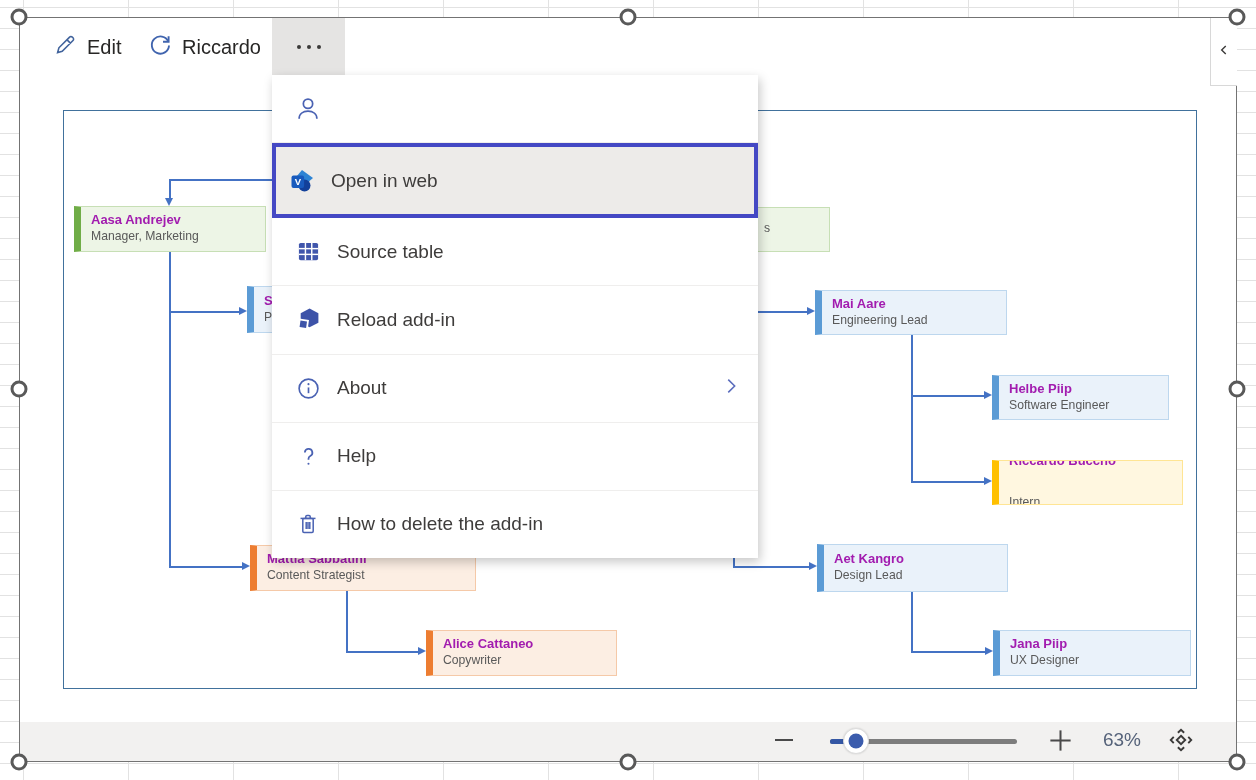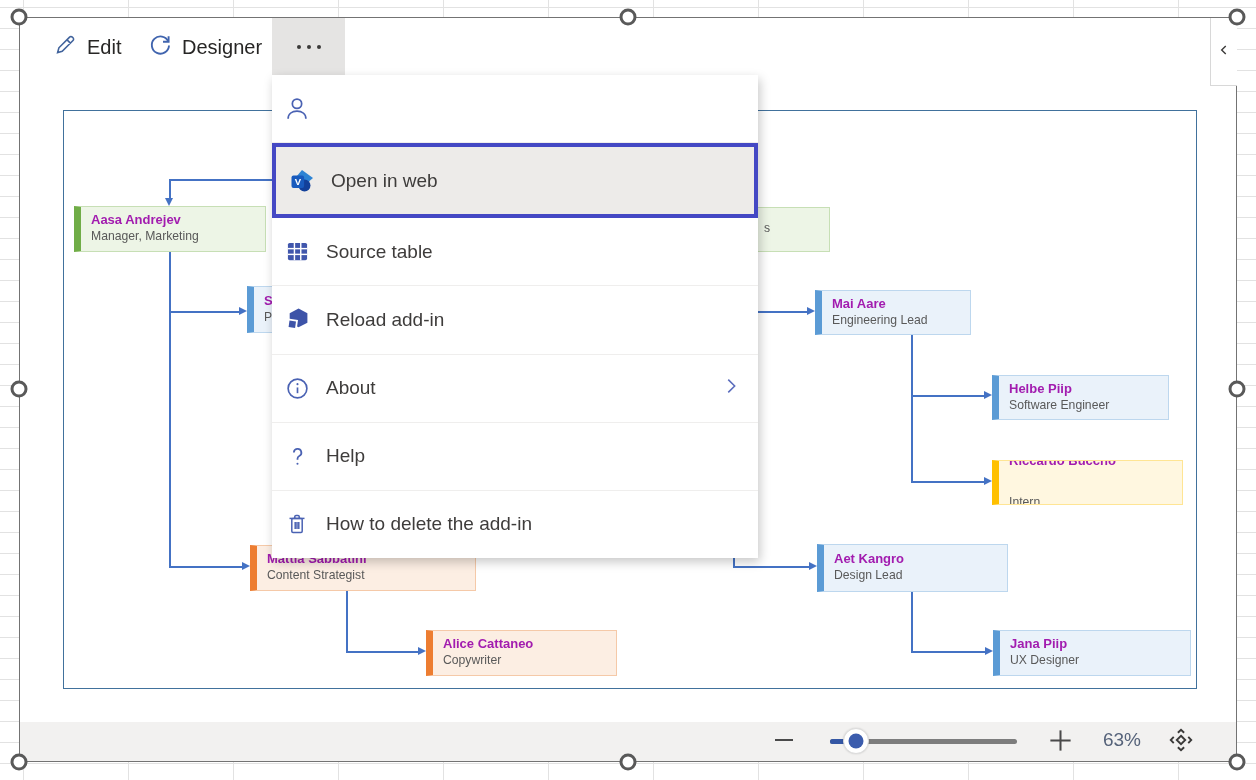--- a/index.html
+++ b/index.html
@@ -31,21 +31,21 @@
   .node.green {background:#EDF5E6;border-color:#C7DFB5;border-left:7px solid #70AD47;}
   .node.blue  {background:#EAF2FA;border-color:#BDD7EE;border-left:7px solid #5B9BD5;}
   .node.orange{background:#FCEEE3;border-color:#F5C9A8;border-left:7px solid #ED7D31;}
   .node.yellow{background:#FFF7E0;border-color:#FFE594;border-left:7px solid #FFC000;gap:25px;}
   .cl{position:absolute;background:#4472C4;}
   .ar-r{position:absolute;width:0;height:0;border-left:8px solid #4472C4;border-top:4.5px solid transparent;border-bottom:4.5px solid transparent;}
   .ar-d{position:absolute;width:0;height:0;border-top:8px solid #4472C4;border-left:4.5px solid transparent;border-right:4.5px solid transparent;}
   
   .menu{left:272px;top:75px;width:486px;height:483px;background:#fff;z-index:40;
         box-shadow:2px 4px 10px rgba(0,0,0,.22);display:flex;flex-direction:column;}
-  .mrow{flex:1;display:flex;align-items:center;padding-left:12px;box-sizing:border-box;
+  .mrow{flex:1;display:flex;align-items:center;padding-left:23px;box-sizing:border-box;
         border-bottom:1px solid #efeeed;cursor:pointer;background:#fff;}
   .mrow:last-child{border-bottom:none;}
   .mrow .micon{width:26px;height:26px;display:flex;align-items:center;justify-content:center;flex:none;}
   .mrow .mlabel{margin-left:16px;font-size:19px;color:#3e3c3b;}
   .mrow.selected{background:#edebe9;border:4px solid #4448C4;padding-left:13px;}
   .mrow .chev{margin-left:auto;margin-right:16px;}
   
   .zoombar{left:20px;top:722px;width:1216px;height:39px;background:#f2f1f0;}
   .zb-btn{position:absolute;cursor:pointer;display:flex;align-items:center;justify-content:center;}
   .track{position:absolute;left:830px;top:739px;width:187px;height:5px;background:#7d7d7d;border-radius:3px;cursor:pointer;}
@@ -68,21 +68,21 @@
   <span>Edit</span>
 </div>
 
 <div class="abs tbtn" style="left:148px;top:33px;">
   <span>
     <svg width="24" height="24" viewBox="0 0 24 24" fill="none" stroke="#4064ae" stroke-width="1.9">
       <path d="M20.3 8.6 A 8.6 8.6 0 1 0 21 12.5"></path>
       <path d="M20.6 3.2 V 8.8 H 15"></path>
     </svg>
   </span>
-  <span>Designer</span>
+  <span>Riccardo</span>
 </div>
 
 <div class="abs more-btn">
   <span style="display:flex;gap:6px;">
       <i></i>
       <i></i>
       <i></i>
     </span>
 </div>
 
@@ -132,21 +132,21 @@
   <span class="role">Manager, Marketing</span>
 </div>
 <div class="node blue" style="left:247px;top:286px;width:193px;height:47px;">
   <span class="name">Se</span>
   <span class="role">PR</span>
 </div>
 <div class="node green" style="left:640px;top:207px;width:190px;height:45px;">
   <span class="name"></span>
   <span class="role" style="padding-left:107px;">s</span>
 </div>
-<div class="node blue" style="left:815px;top:290px;width:156px;height:45px;">
+<div class="node blue" style="left:815px;top:290px;width:192px;height:45px;">
   <span class="name">Mai Aare</span>
   <span class="role">Engineering Lead</span>
 </div>
 <div class="node blue" style="left:992px;top:375px;width:177px;height:45px;">
   <span class="name">Helbe Piip</span>
   <span class="role">Software Engineer</span>
 </div>
 <div class="node yellow" style="left:992px;top:460px;width:191px;height:45px;">
   <span class="name">Riccardo Buccho</span>
   <span class="role">Intern</span>

